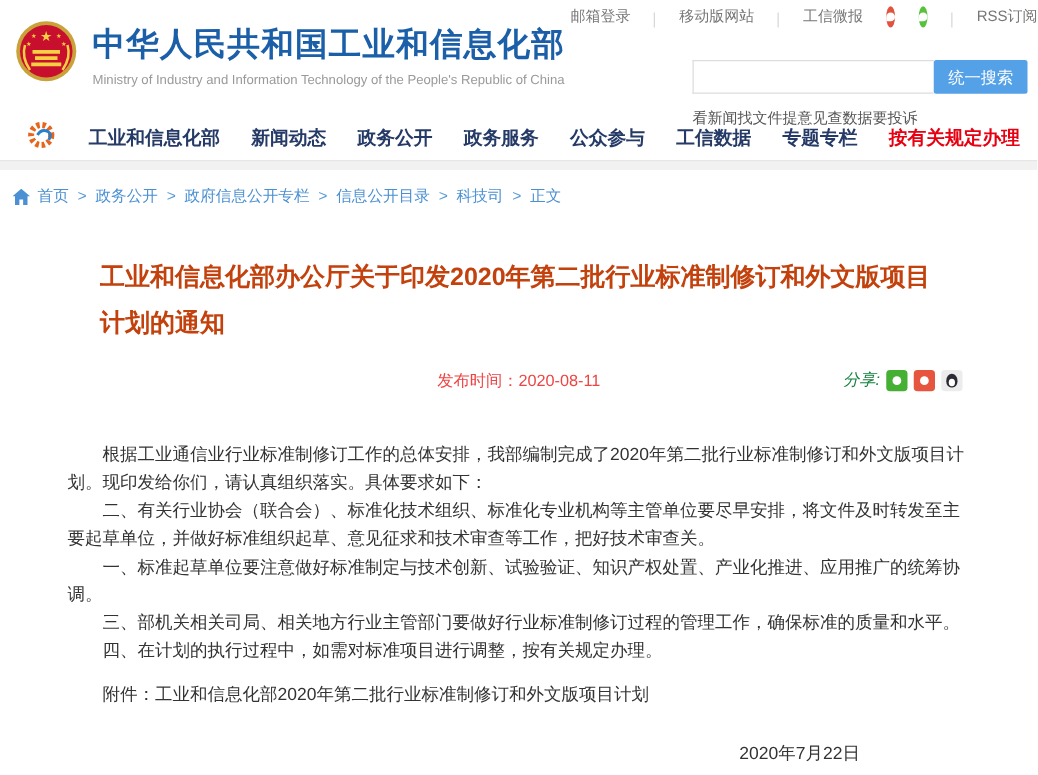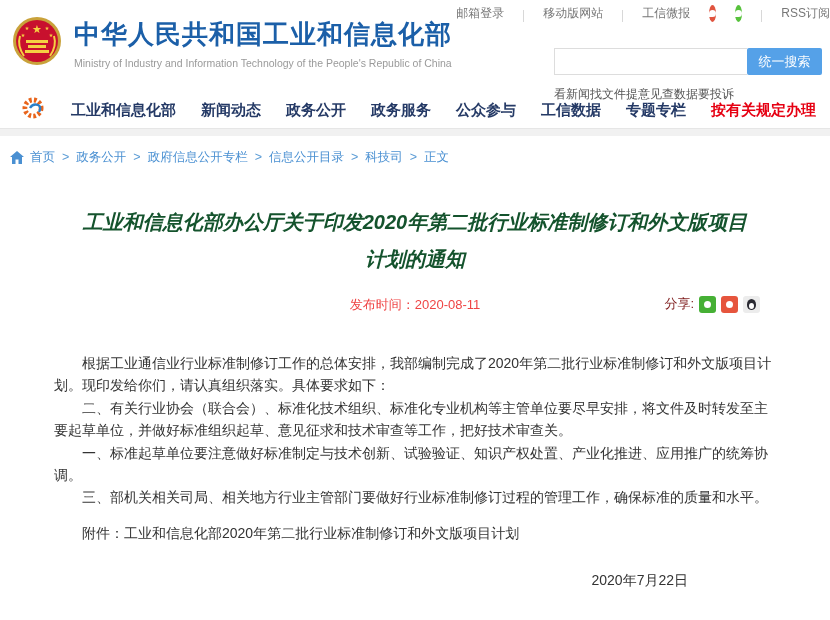--- a/index.html
+++ b/index.html
@@ -43,26 +43,26 @@
 
   
   .breadcrumb { display:flex; align-items:center; padding:13px 0 10px 10px;
     font-size:12.5px; color:#4a90d2;text-align:right; }
   .crumbs { list-style:none; display:flex; }
   .crumbs li { cursor:pointer; }
   .crumbs li + li::before { content:">"; margin:0 7px; color:#5a9bd5; cursor:default; }
 
   
   .article { width:722px; margin:0 auto; color:#333; }
-  .article-title { margin-top:28px; padding:0 26px; text-align:center;
-    font-size:20px; font-weight:bold; line-height:1.85; color:#14532d;font-style:italic; }
+  .article-title { margin-top:28px; padding:0 26px; 
+    font-size:20px; font-weight:bold; line-height:1.85; color:#c2410c; }
   .meta-row { position:relative; margin-top:16px; height:22px; }
   .publish-time { text-align:center; font-size:13px; color:#ef4444; line-height:22px; }
-  .share-box { position:absolute; right:16px; top:1px; display:flex; align-items:center;
-    gap:5px; font-size:13px; color:#7f1d1d; }
+  .share-box { position:absolute; right:6px; top:1px; display:flex; align-items:center;
+    gap:5px; font-size:13px; color:#15803d;font-style:italic; }
   .share-icon { width:17px; height:17px; border-radius:3px; display:inline-flex;
     align-items:center; justify-content:center; cursor:pointer; }
   .share-wechat { background:#46b035; }
   .share-weibo { background:#e6553d; }
   .share-qq { background:#ececec; }
   .share-dot { width:7px; height:7px; background:#fff; border-radius:50%; }
   .penguin { width:9px; height:11px; background:#2b2b33; border-radius:50% 50% 45% 45%; position:relative; }
   .penguin::after { content:""; position:absolute; left:2px; top:4px; width:5px; height:6px;
     background:#fff; border-radius:50%; }
 
@@ -179,20 +179,21 @@
           <span class="penguin"></span>
         </span>
     </div>
   </div>
 
   <div class="body-text">
       <p>根据工业通信业行业标准制修订工作的总体安排，我部编制完成了2020年第二批行业标准制修订和外文版项目计划。现印发给你们，请认真组织落实。具体要求如下：</p>
       <p>二、有关行业协会（联合会）、标准化技术组织、标准化专业机构等主管单位要尽早安排，将文件及时转发至主要起草单位，并做好标准组织起草、意见征求和技术审查等工作，把好技术审查关。</p>
       <p>一、标准起草单位要注意做好标准制定与技术创新、试验验证、知识产权处置、产业化推进、应用推广的统筹协调。</p>
       <p>三、部机关相关司局、相关地方行业主管部门要做好行业标准制修订过程的管理工作，确保标准的质量和水平。</p>
+      <p>四、在计划的执行过程中，如需对标准项目进行调整，按有关规定办理。</p>
     </div>
 
   <div class="attachment">附件：工业和信息化部2020年第二批行业标准制修订和外文版项目计划</div>
 
   <div class="signature-block">
     <div>2020年7月22日</div>
   </div>
 </div>
 
 </body></html>

